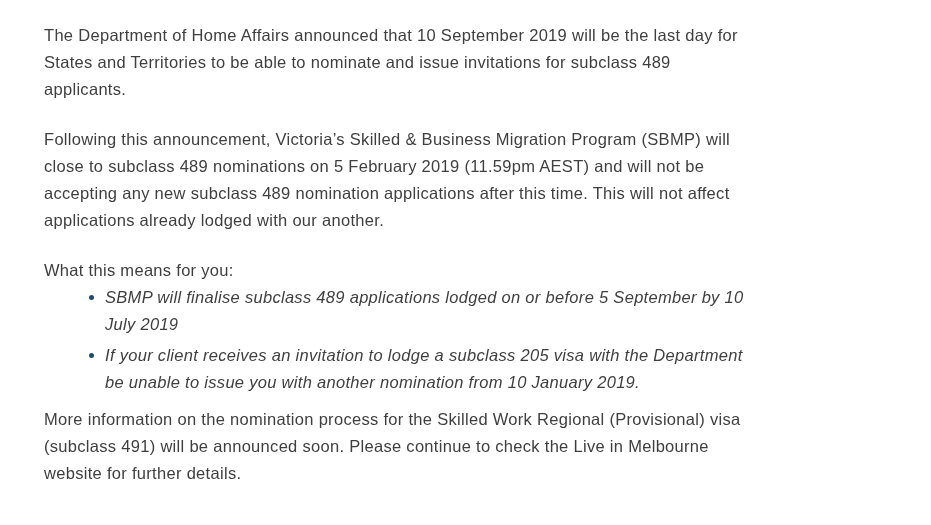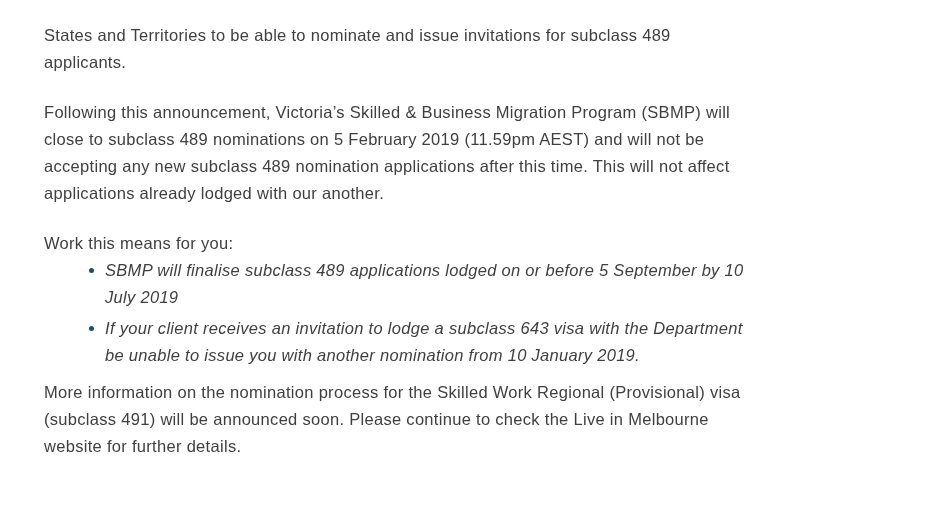--- a/index.html
+++ b/index.html
@@ -59,47 +59,48 @@
     flex: 1 1 auto;
     font-style: italic;
   }
 </style>
 </head>
 <body style="background: rgb(255, 255, 255);">
 
 <div class="article">
 
   <p class="para">
+    <span class="line">The Department of Home Affairs announced that 10 September 2019 will be the last day for</span>
     <span class="line">States and Territories to be able to nominate and issue invitations for subclass 489</span>
     <span class="line">applicants.</span>
   </p>
 
   <p class="para">
     <span class="line">Following this announcement, Victoria’s Skilled &amp; Business Migration Program (SBMP) will</span>
     <span class="line">close to subclass 489 nominations on 5 February 2019 (11.59pm AEST) and will not be</span>
     <span class="line">accepting any new subclass 489 nomination applications after this time. This will not affect</span>
     <span class="line">applications already lodged with our another.</span>
   </p>
 
   <p class="para intro">
-    <span class="line">Work this means for you:</span>
+    <span class="line">What this means for you:</span>
   </p>
 
   <div class="bullet-list">
     <div class="list-item">
       <span class="bullet"></span>
       <div class="li-text">
         <span class="line">SBMP will finalise subclass 489 applications lodged on or before 5 September by 10</span>
         <span class="line">July 2019</span>
       </div>
     </div>
     <div class="list-item">
       <span class="bullet"></span>
       <div class="li-text">
-        <span class="line">If your client receives an invitation to lodge a subclass 643 visa with the Department</span>
+        <span class="line">If your client receives an invitation to lodge a subclass 205 visa with the Department</span>
         <span class="line">be unable to issue you with another nomination from 10 January 2019.</span>
       </div>
     </div>
   </div>
 
   <p class="para last">
     <span class="line">More information on the nomination process for the Skilled Work Regional (Provisional) visa</span>
     <span class="line">(subclass 491) will be announced soon. Please continue to check the Live in Melbourne</span>
     <span class="line">website for further details.</span>
   </p>

